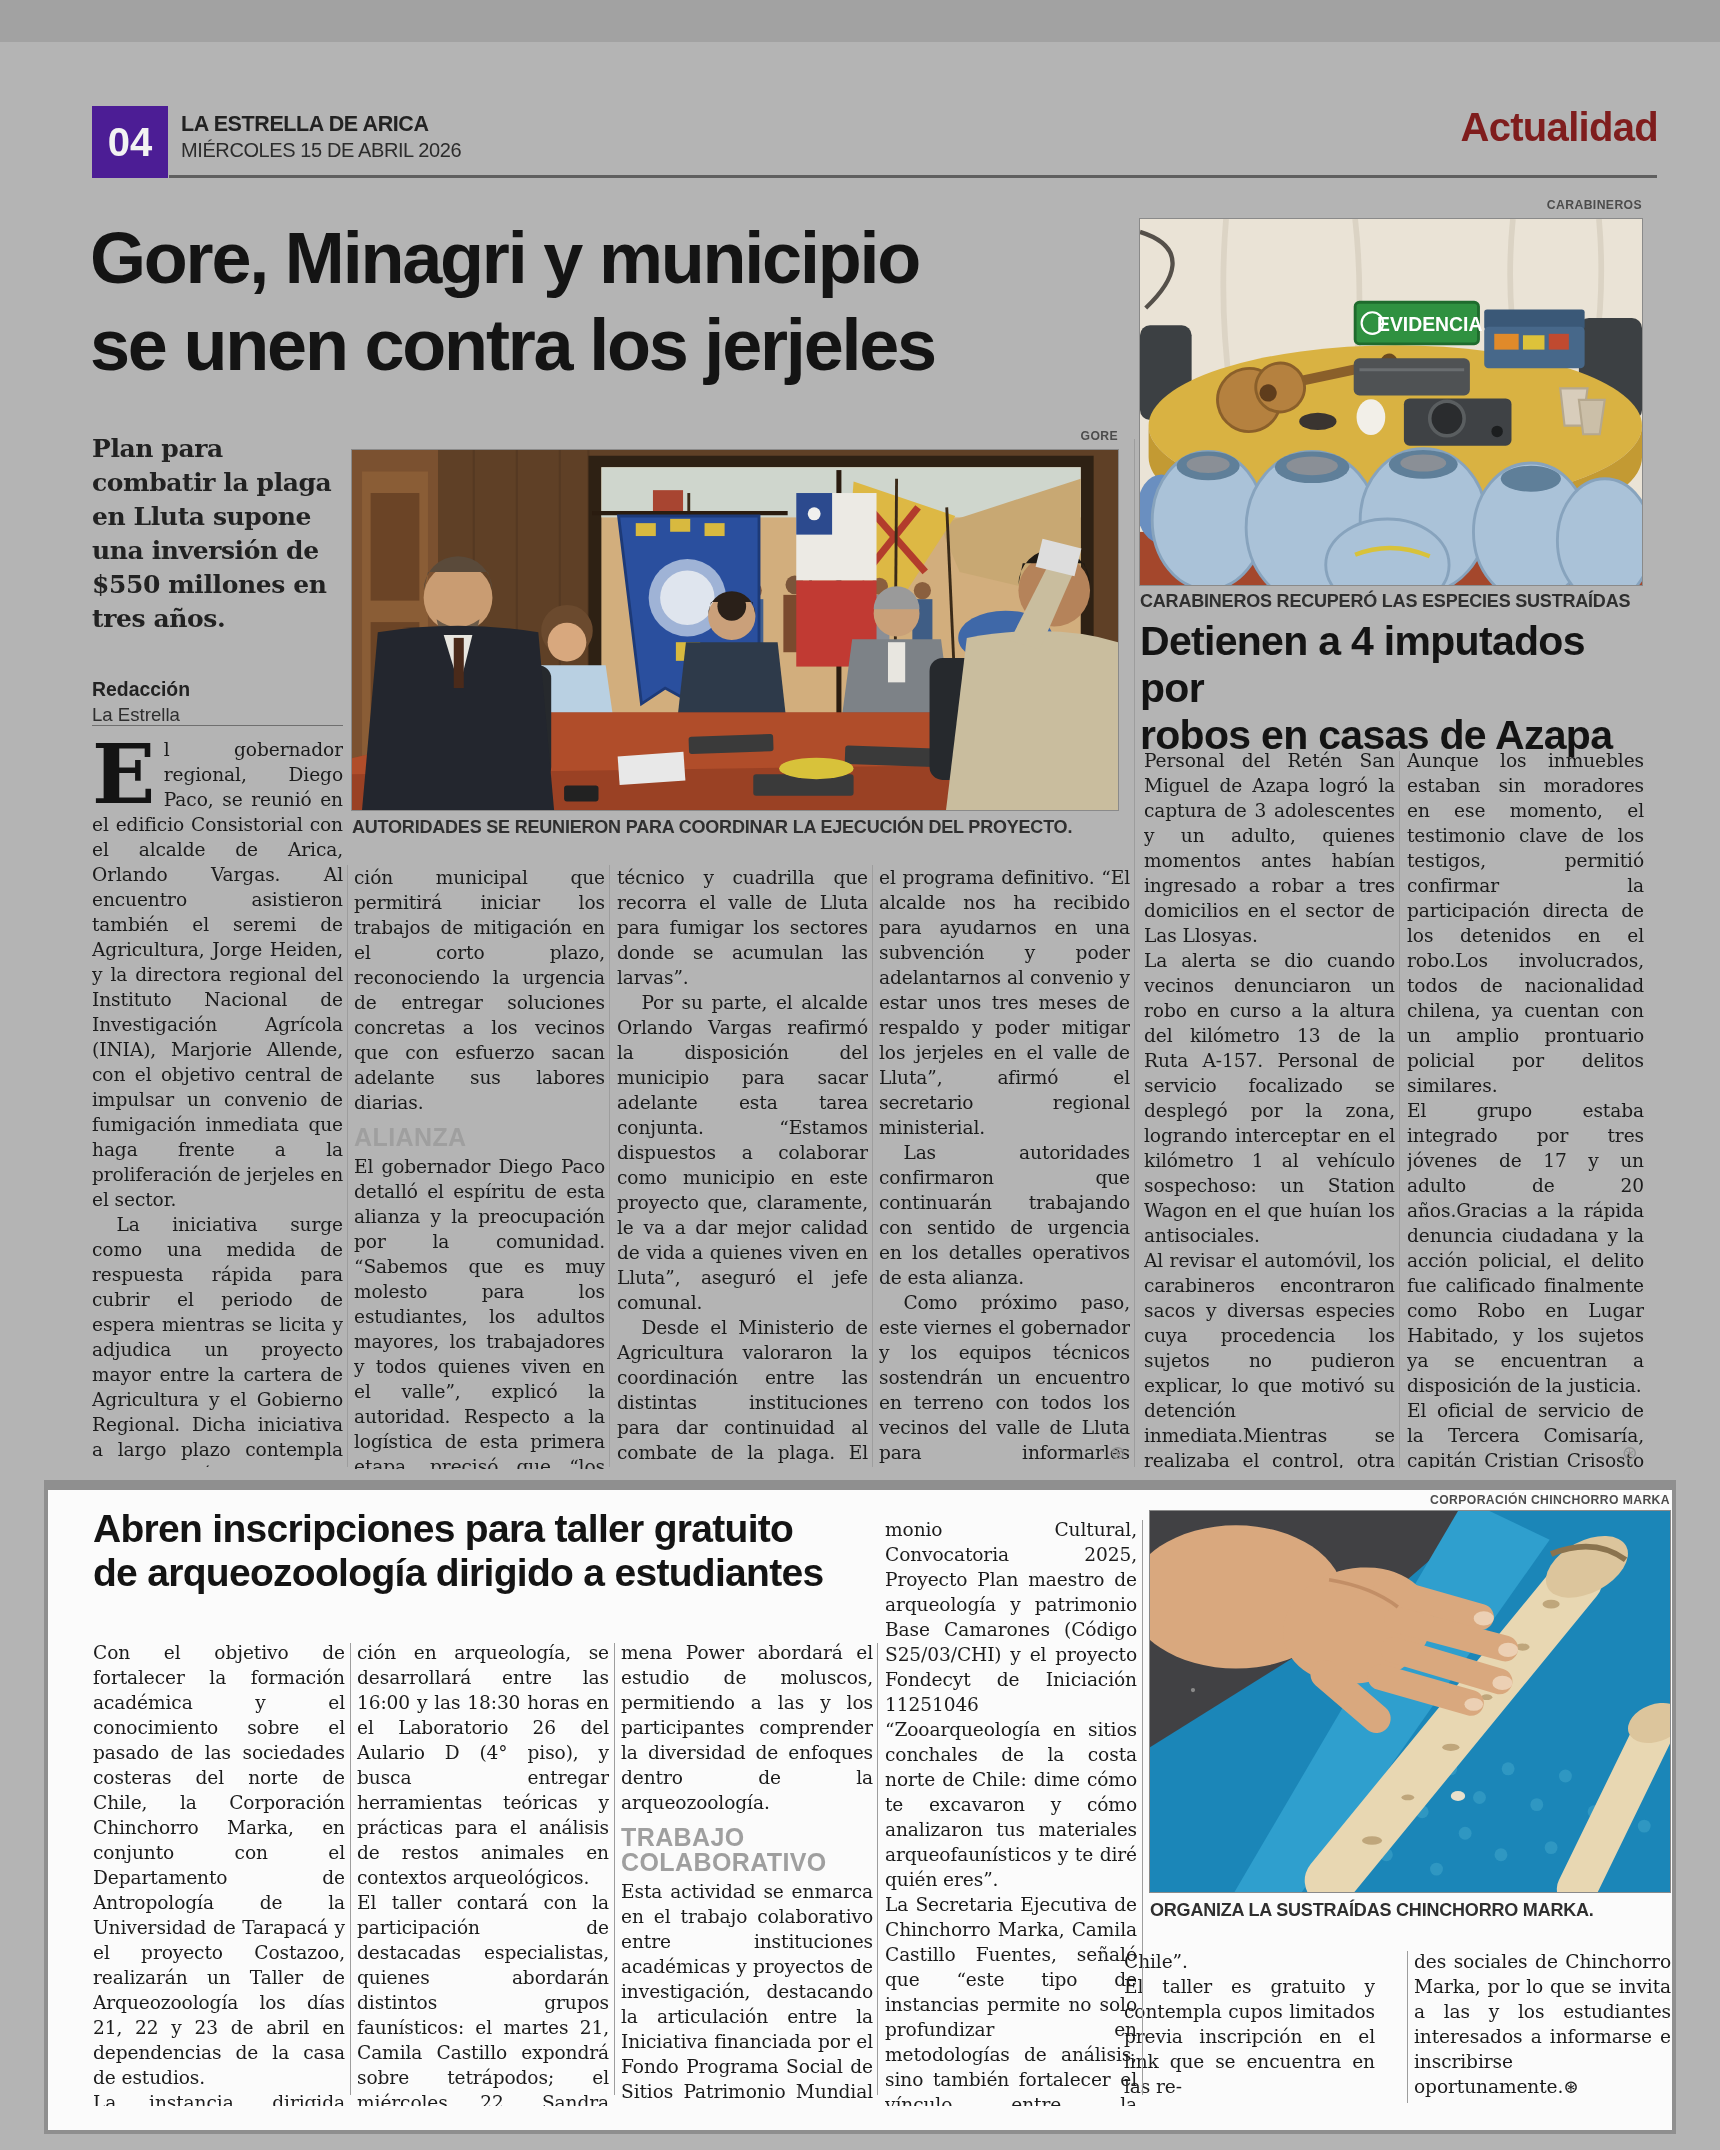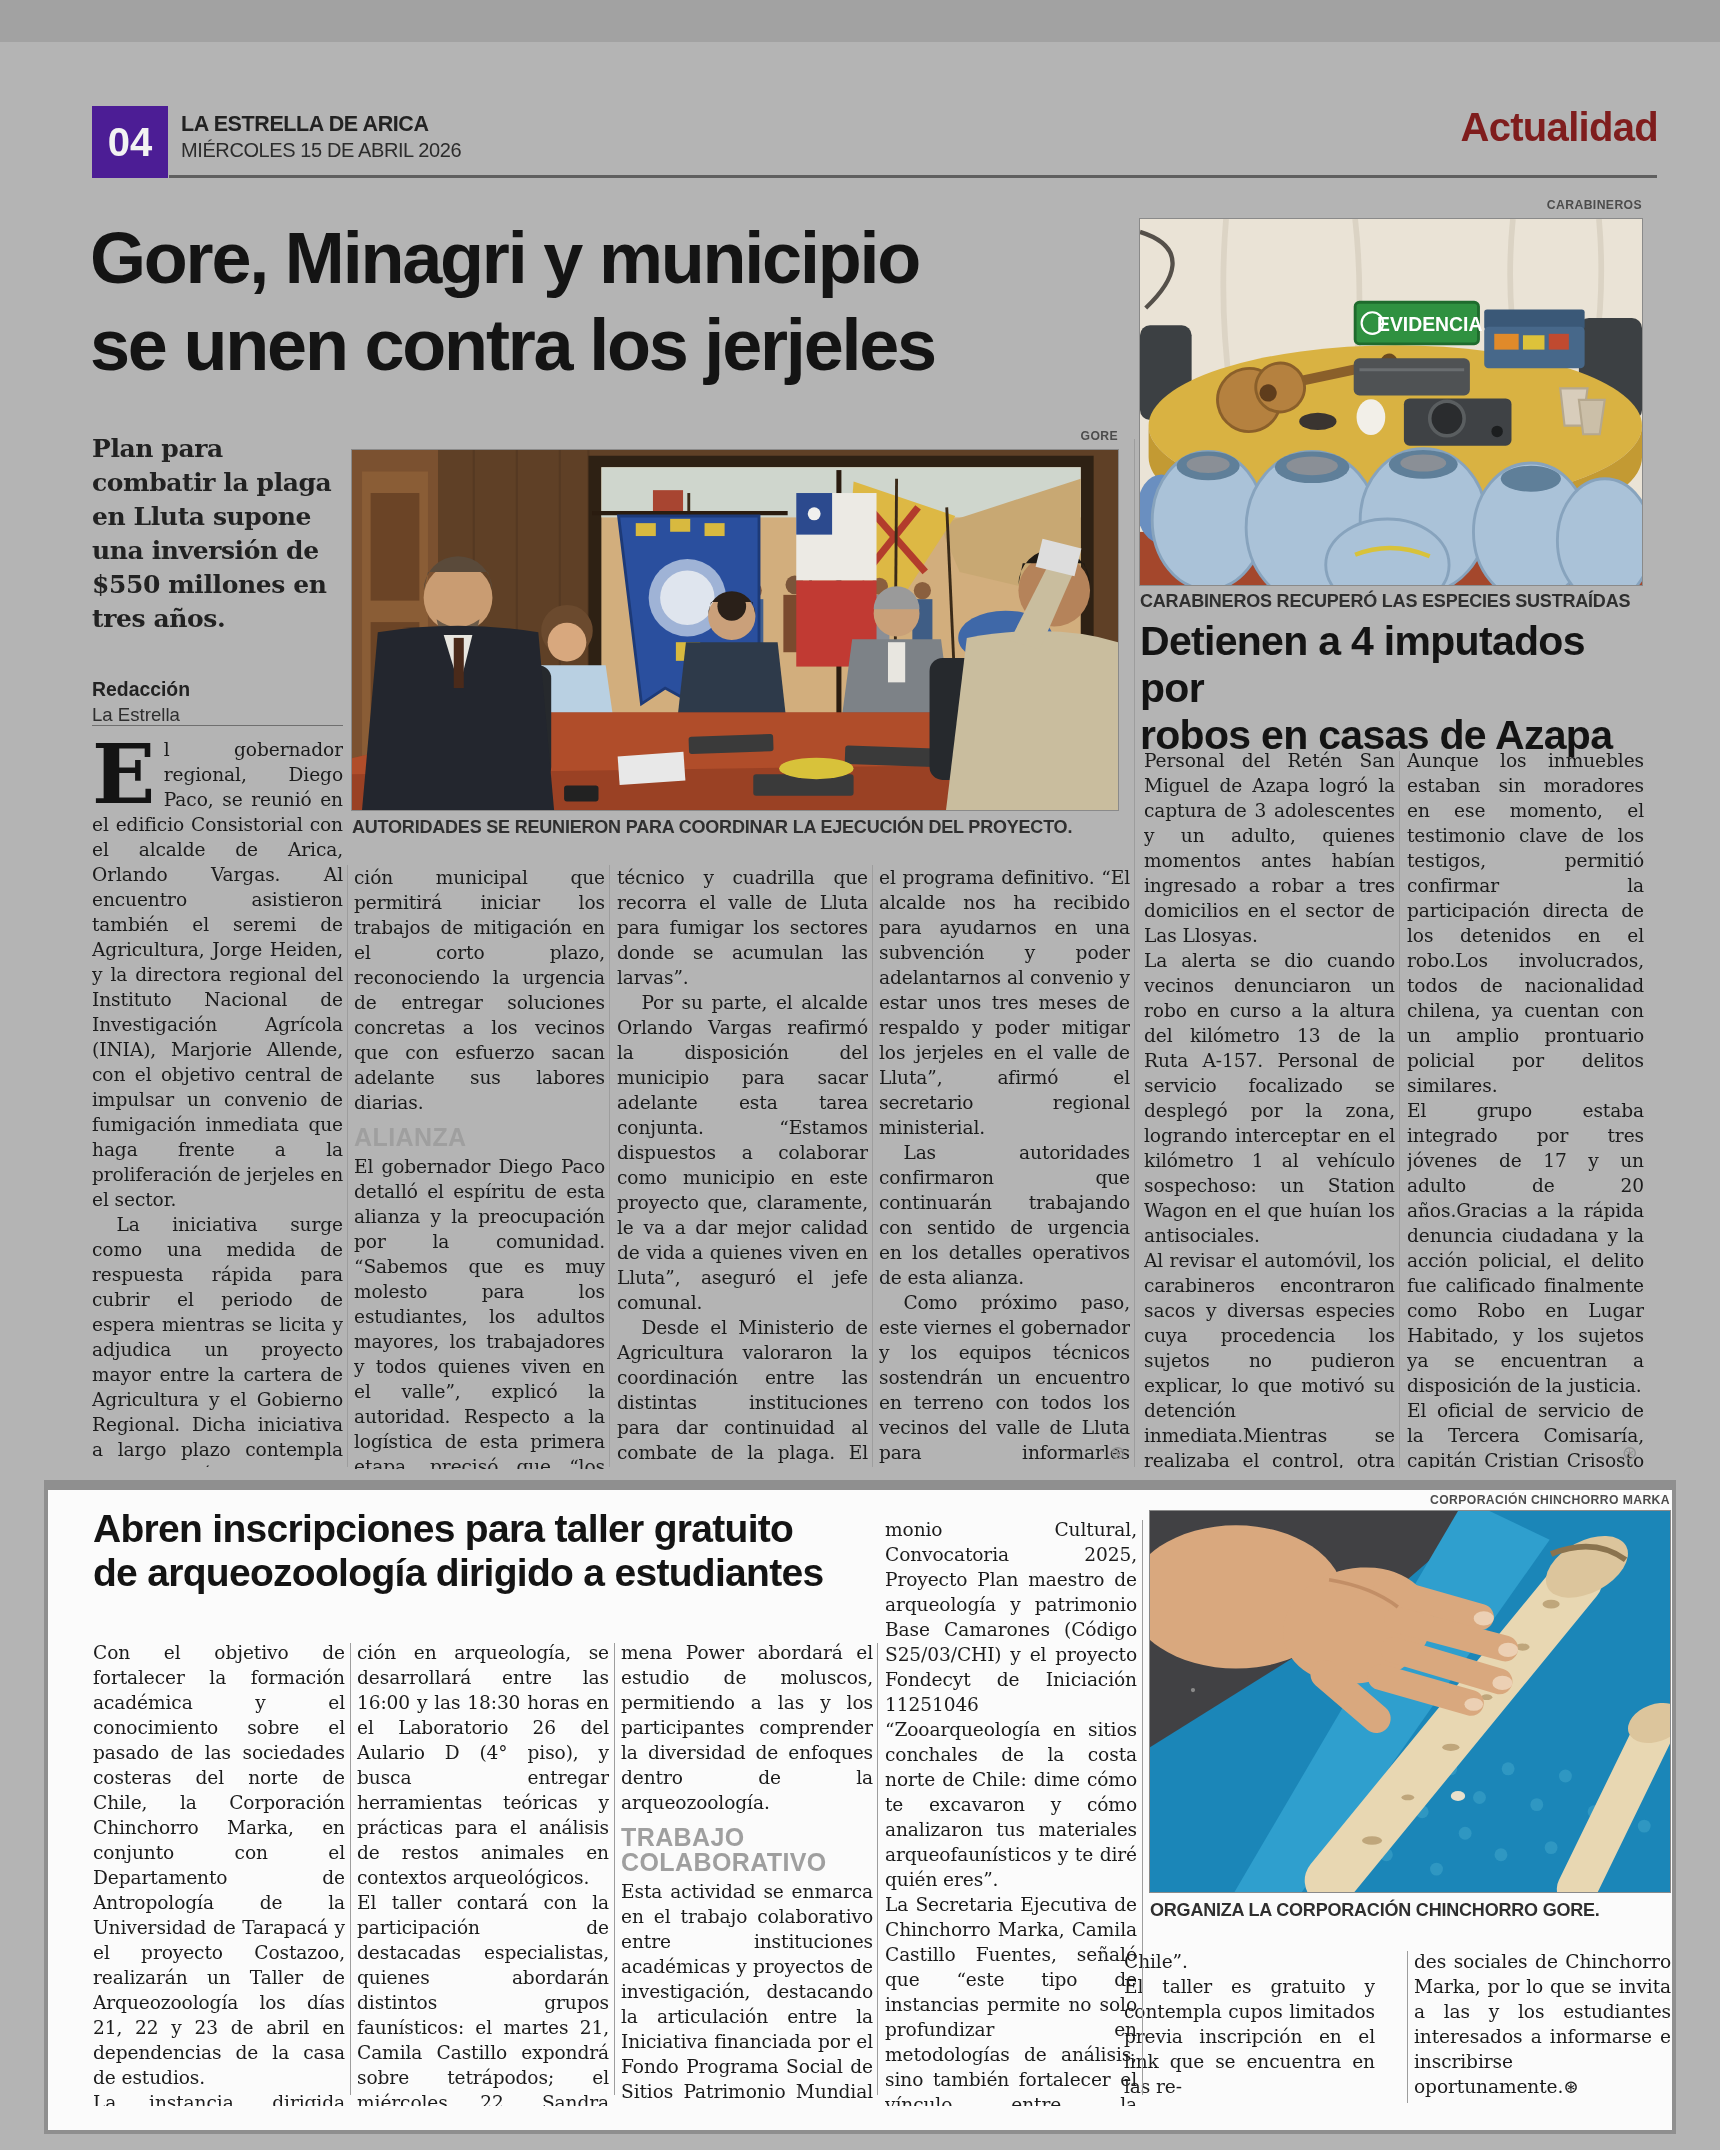--- a/index.html
+++ b/index.html
@@ -358,21 +358,21 @@
     <line x1="244" y1="228" x2="316" y2="290" stroke="#d9a87e" stroke-width="40" stroke-linecap="round"></line>
     <g fill="#ecd0b4">
       <ellipse cx="466" cy="150" rx="14" ry="10"></ellipse>
         <ellipse cx="500" cy="194" rx="14" ry="10"></ellipse>
         <ellipse cx="492" cy="240" rx="14" ry="10"></ellipse>
         <ellipse cx="452" cy="270" rx="13" ry="9"></ellipse>
     </g>
     <path d="M250,96 q60,10 96,38" stroke="#b8835c" stroke-width="5" fill="none" opacity="0.7"></path>
   </svg>
 </div>
-<div class="caption" style="left:1150px;top:1900px;width:520px;">ORGANIZA LA CORPORACIÓN CHINCHORRO GORE.</div>
+<div class="caption" style="left:1150px;top:1900px;width:520px;">ORGANIZA LA SUSTRAÍDAS CHINCHORRO MARKA.</div>
 
 <div class="col" style="left:1124px;top:1949px;width:251px;height:162px;">
   <p>Chile”.</p>
   <p>El taller es gratuito y contempla cupos limitados previa inscripción en el link que se encuentra en las re-</p>
 </div>
 <div class="col" style="left:1414px;top:1949px;width:257px;height:162px;">
   <p>des sociales de Chinchorro Marka, por lo que se invita a las y los estudiantes interesados a informarse e inscribirse oportunamente.⊛</p>
 </div>
 
 <div class="vrule" style="left:350px;top:1643px;height:452px;"></div>

